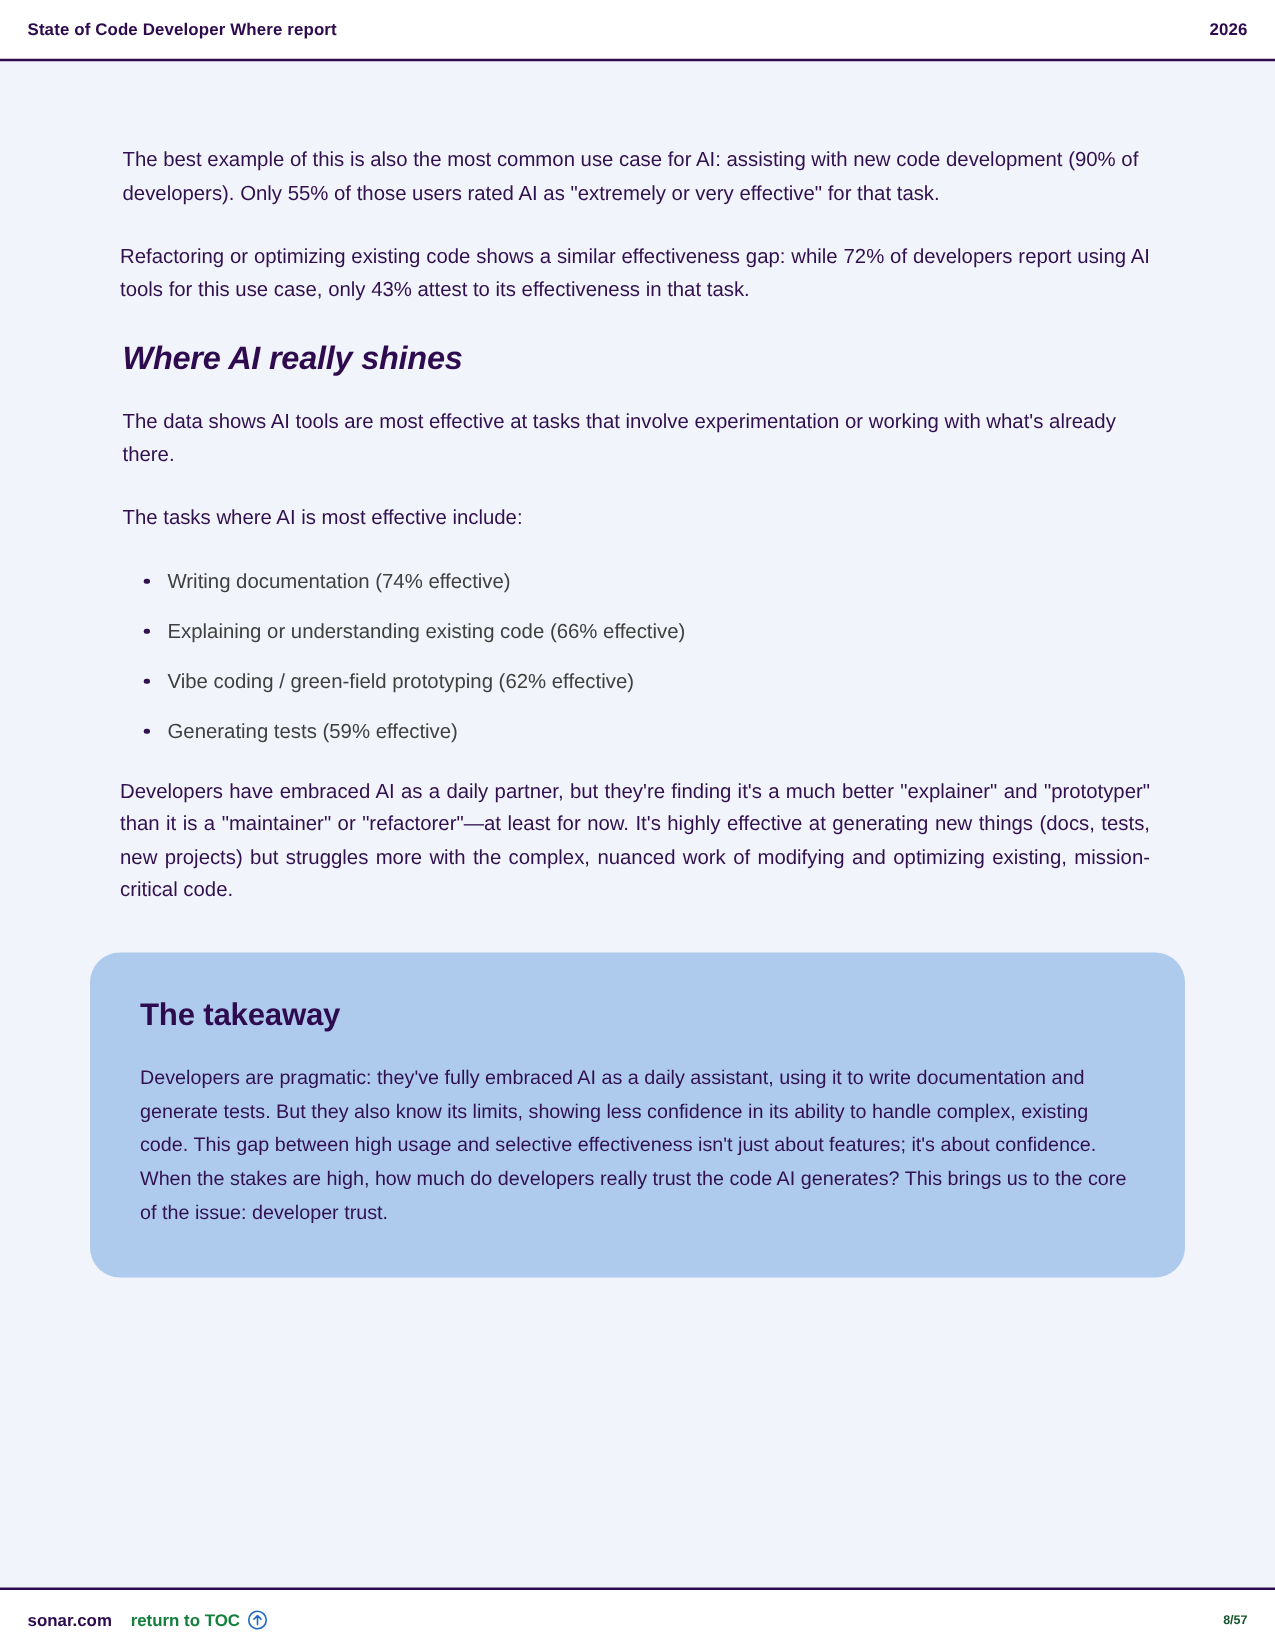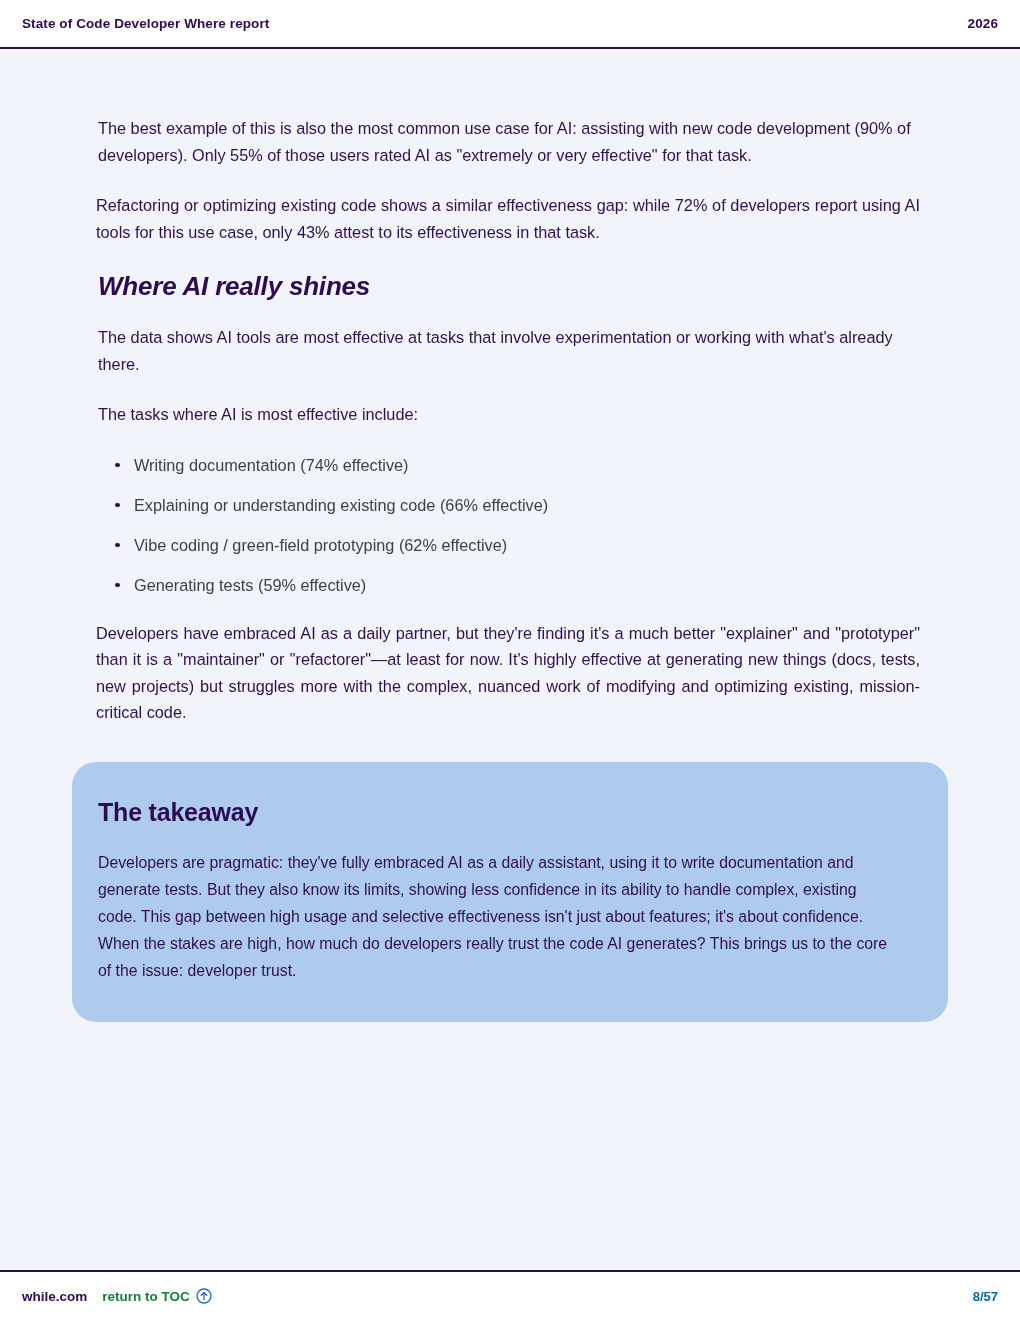--- a/index.html
+++ b/index.html
@@ -99,21 +99,21 @@
     background: #31104f;
   }
 
   
   .callout {
     margin-top: 36px;
     margin-left: -26px;
     width: 876px;
     background: #aecbee;
     border-radius: 24px;
-    padding: 36px 34px 38px 26px;
+    padding: 36px 34px 38px 40px;
   }
   .callout h3 {
     font-size: 25px;
     font-weight: bold;
     color: #2e0b4f;
     letter-spacing: -0.2px;
     margin-bottom: 22px;
   }
   .callout p {
     font-size: 15.8px;
@@ -157,23 +157,23 @@
     text-decoration: none;
   }
   .toc-arrow {
     display: inline-flex;
     align-items: center;
     justify-content: center;
     width: 16px;
     height: 16px;
   }
   .footer-page {
-    font-size: 13px;
-    font-weight: bold;
-    color: #0369a1;
+    font-size: 10px;
+    font-weight: bold;
+    color: #14532d;
   }
 </style>
 </head>
 <body>
 
 <div class="page-header">
   <span class="doc-title">State of Code Developer Where report</span>
   <span class="doc-year">2026</span>
 </div>
 
@@ -200,21 +200,21 @@
 
   <div class="callout">
     <h3>The takeaway</h3>
     <p>Developers are pragmatic: they've fully embraced AI as a daily assistant, using it to write documentation and generate tests. But they also know its limits, showing less confidence in its ability to handle complex, existing code. This gap between high usage and selective effectiveness isn't just about features; it's about confidence. When the stakes are high, how much do developers really trust the code AI generates? This brings us to the core of the issue: developer trust.</p>
   </div>
 
 </div>
 
 <div class="page-footer">
   <div class="footer-left">
-    <span class="footer-brand">while.com</span>
+    <span class="footer-brand">sonar.com</span>
     <a class="footer-toc">
       <span>return to TOC</span>
       <span class="toc-arrow">
         <svg width="16" height="16" viewBox="0 0 16 16" aria-hidden="true">
           <circle cx="8" cy="8" r="7" fill="none" stroke="#2069c4" stroke-width="1.3"></circle>
           <path d="M8 11.6 L8 4.7 M5.2 7.3 L8 4.5 L10.8 7.3" fill="none" stroke="#2069c4" stroke-width="1.3" stroke-linecap="round" stroke-linejoin="round"></path>
         </svg>
       </span>
     </a>
   </div>

